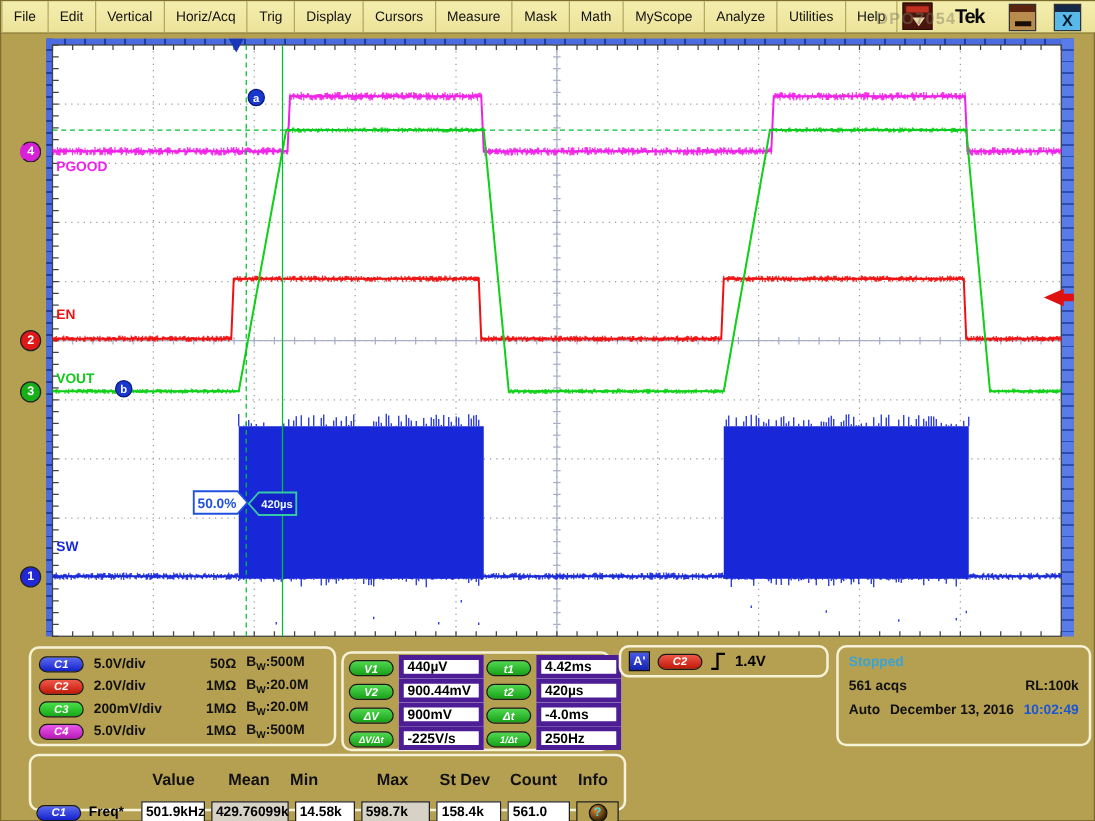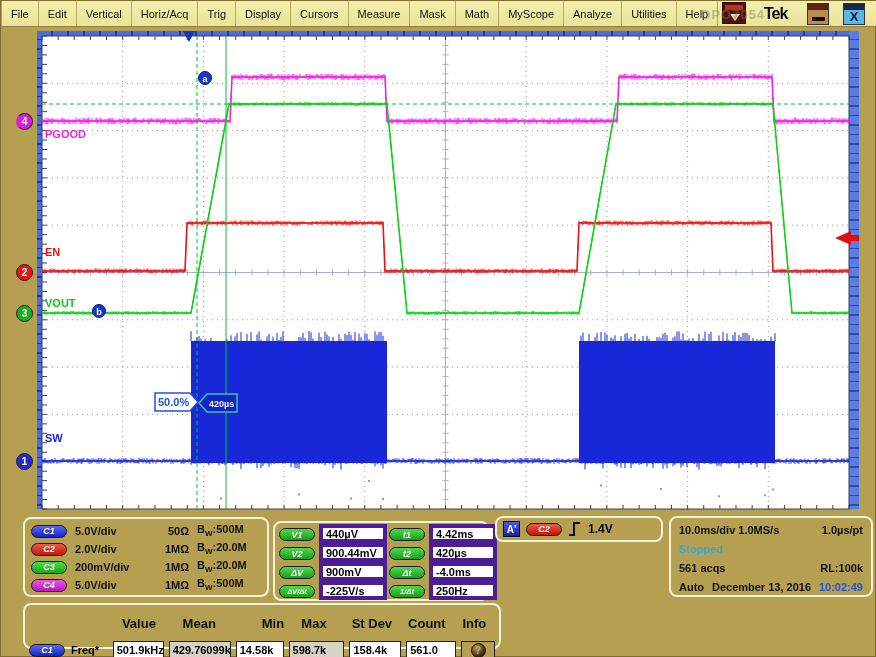--- a/index.html
+++ b/index.html
@@ -88,21 +88,21 @@
     font-size:11px; font-weight:bold; color:#111; }
   #tb-status { color:#3aa4d4; }
   #tb-time { color:#1a56d6; }
 
   #meas-head { display:flex; font-size:13px; font-weight:bold; color:#111; height:34px; align-items:center; }
   #meas-row { display:flex; align-items:center; height:20px; }
   .m-label { display:flex; align-items:center; gap:6px; width:84px; font-size:11px; font-weight:bold; }
   .m-box { background:#fff; border:1px solid #222; height:19px; font-size:11px; font-weight:bold;
     display:flex; align-items:center; padding-left:3px; margin-right:5px;text-align:right; }
   .m-box.gray { background:#d6d2c6; }
-  .h-val{width:56px;text-align:center;} .h-mean{width:67px;text-align:center;} .h-min{width:53px;text-align:right;}
+  .h-val{width:56px;text-align:center;} .h-mean{width:67px;text-align:center;} .h-min{width:53px;text-align:left;}
   .h-max{width:61px;text-align:center;} .h-std{width:57px;text-align:center;} .h-cnt{width:55px;text-align:center;}
   .h-info{width:42px;text-align:center;}
   .w-val{width:51px;} .w-mean{width:62px;} .w-min{width:48px;} .w-max{width:56px;} .w-std{width:52px;} .w-cnt{width:50px;}
   #info-box { width:34px; height:19px; background:#b5a052; border:1px solid #222; display:flex;
     align-items:center; justify-content:center; }
   #info-icon { width:15px; height:15px; border-radius:50%; background:radial-gradient(circle at 35% 30%, #e08830, #3a2808 70%);
     border:1px solid #111; color:#40d8d8; font-size:10px; font-weight:bold; text-align:center; line-height:14px; }
 </style>
 </head>
 <body>
@@ -556,24 +556,20 @@
     <div id="trig-a">A'</div>
     <span class="pill pc2">C2</span>
     <svg width="14" height="16">
       <path d="M1,14 h5 v-12 h6" stroke="#000" stroke-width="1.8" fill="none"></path>
     </svg>
     <span id="trig-level">1.4V</span>
   </div>
 
   <div class="panel" id="tb-panel">
     <div class="tb-row">
-      <span>10.0ms/div 1.0MS/s</span>
-      <span>1.0µs/pt</span>
-    </div>
-    <div class="tb-row">
       <span id="tb-status">Stopped</span>
     </div>
     <div class="tb-row">
       <span>561 acqs</span>
       <span>RL:100k</span>
     </div>
     <div class="tb-row">
       <span>Auto</span>
       <span>December 13, 2016</span>
       <span id="tb-time">10:02:49</span>

